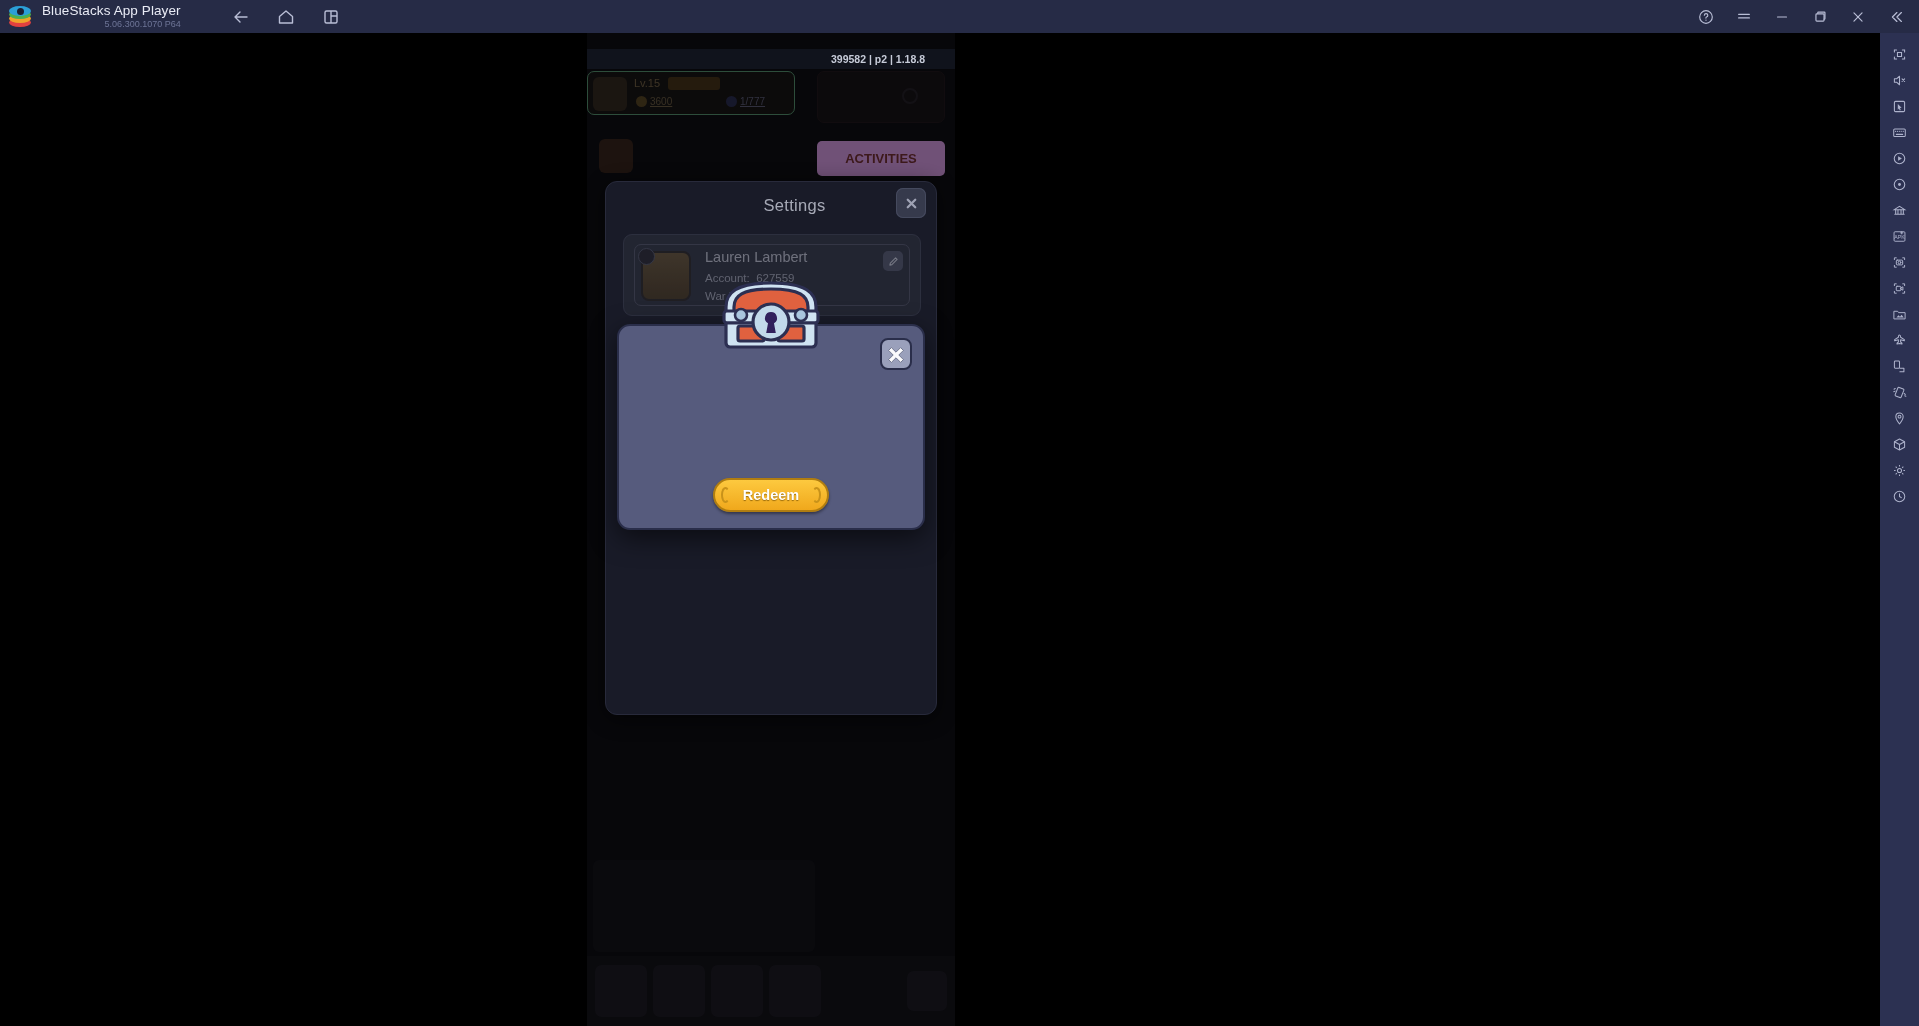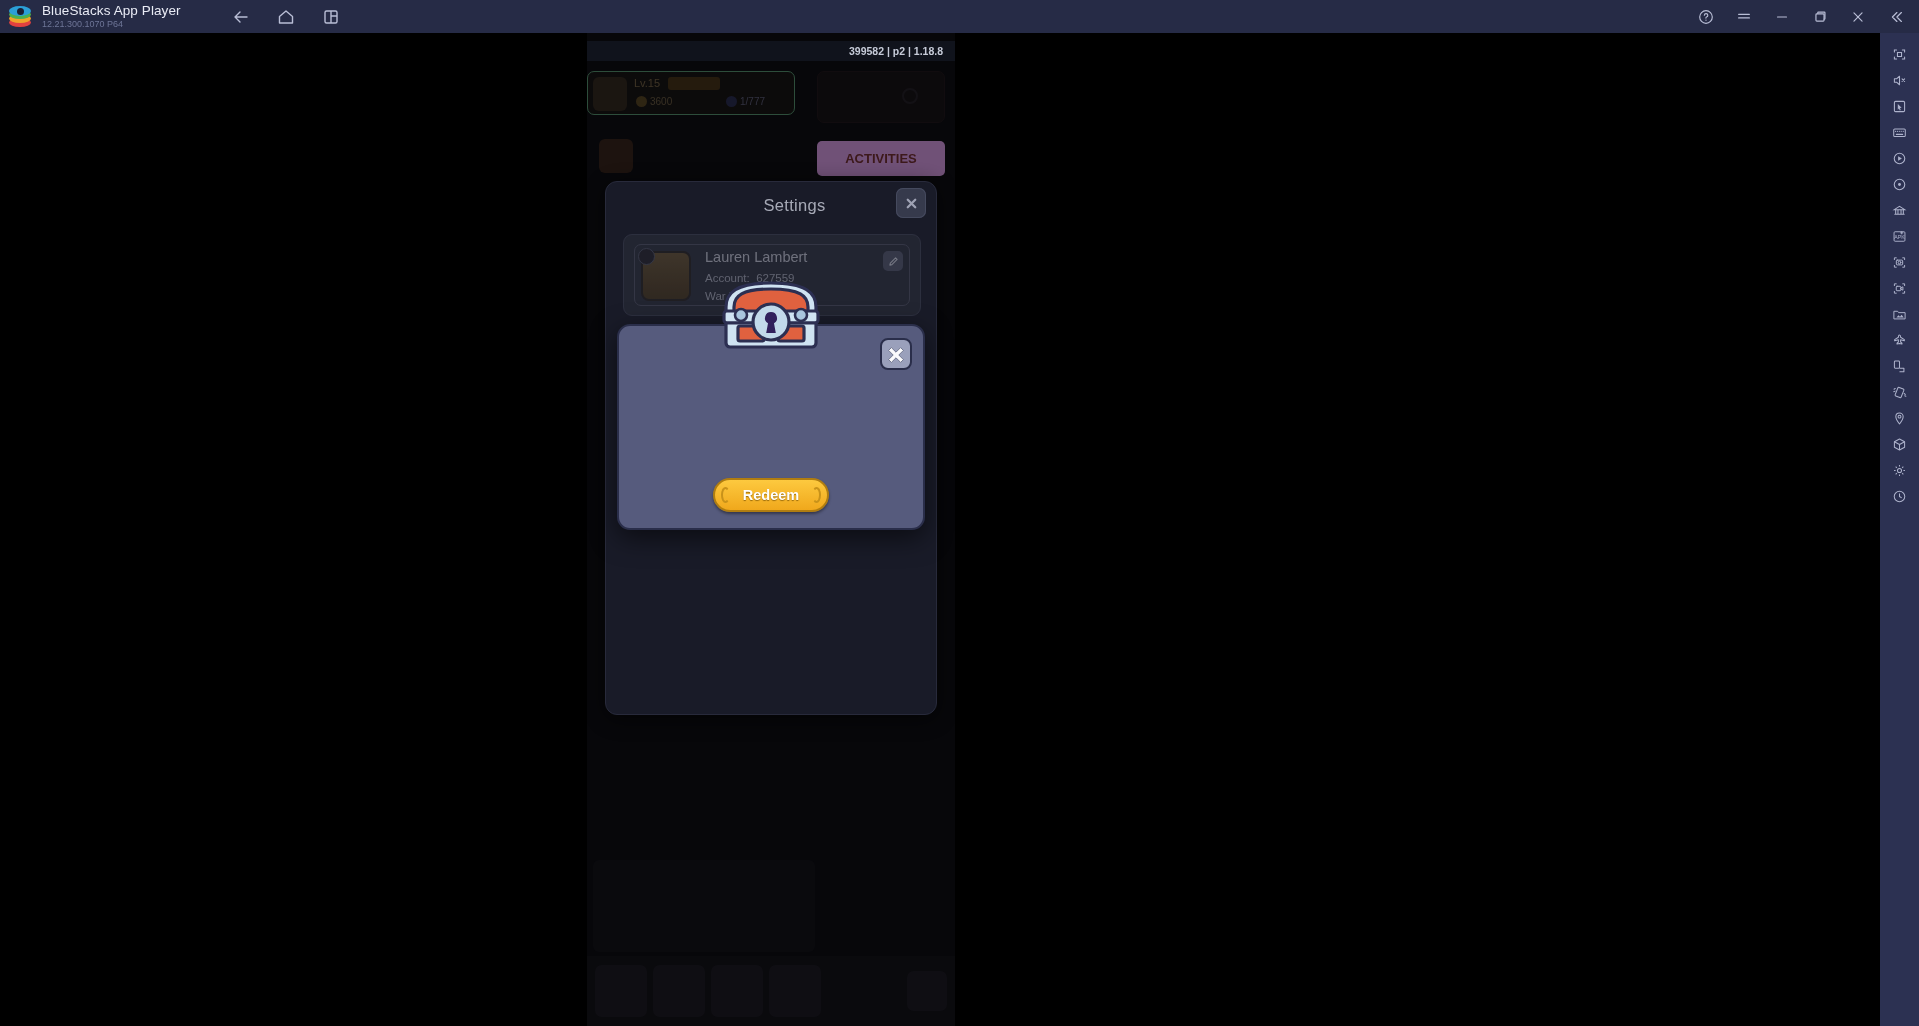--- a/index.html
+++ b/index.html
@@ -2,21 +2,21 @@
 <html><head>
 <meta charset="utf-8">
 <style>
   * { box-sizing: border-box; margin: 0; padding: 0; }
   html, body {
     width: 1919px; height: 1026px;
     background: #000;
     font-family: "Liberation Sans", sans-serif;
     overflow: hidden;
   }
-  #app { position: relative; width: 1919px; height: 730px; background: #000; }
+  #app { position: relative; width: 1919px; height: 730px; background: #000; text-align: right; }
 
   
   .titlebar {
     position: absolute; top: 0; left: 0;
     width: 1919px; height: 33px;
     background: #262b46;
     display: flex; align-items: center;
     z-index: 50;
   }
   .bs-logo {
@@ -65,40 +65,40 @@
   .sb-item svg { display: block; }
 
   
   .game {
     position: absolute; top: 33px; left: 587px;
     width: 368px; height: 993px;
     background: #07070a;
     overflow: hidden;
   }
   .game-status {
-    position: absolute; top: 8px; left: 0; width: 368px; height: 20px;
+    position: absolute; top: 16px; left: 0; width: 368px; height: 20px;
     background: #10131c;
     display: flex; align-items: center; justify-content: flex-end;
-    padding-right: 12px;
+    padding-right: 30px;
   }
   .game-status span { color: #c6cbd8; font-size: 10.5px; font-weight: bold; }
 
   
   .bg-layer { position: absolute; inset: 0; }
   .bg-profile-card {
     position: absolute; left: 0; top: 38px; width: 208px; height: 44px;
     background: #1a1510; border: 1px solid #86efac; border-radius: 7px;
     opacity: .30;
   }
   .bg-av { position:absolute; left:5px; top:5px; width:34px;height:34px;border-radius:6px;background:#4a3a22; }
   .bg-lv { position:absolute; left:46px; top:5px; color:#b99a62; font-size:11px; }
   .bg-chip { position:absolute; left:80px; top:5px; width:52px;height:13px;border-radius:3px;background:#6b4a14; }
   .bg-r1 { position:absolute; left:48px; top:24px; color:#a58c5c; font-size:10px; }
   .bg-r2 { position:absolute; left:138px; top:24px; color:#8e8fb6; font-size:10px; }
-  .bg-r1 b, .bg-r2 b { font-weight: normal; }
+  .bg-r1 b, .bg-r2 b { font-weight: normal; text-decoration: underline; }
   .bg-dot { display:inline-block;width:11px;height:11px;border-radius:50%;vertical-align:-2px;margin-right:3px; }
 
   .bg-right-card {
     position: absolute; left: 230px; top: 38px; width: 128px; height: 52px;
     background: #191112; border: 1px solid #2a1a1b; border-radius: 7px; opacity: .30;
   }
   .bg-gear { position:absolute; right:26px; top:16px; width:16px;height:16px;border-radius:50%;border:2px solid #4a4250; opacity:.5;}
   .bg-banner {
     position:absolute; left:230px; top:108px; width:128px;height:35px;
     background:#f0abfc; border-radius:5px; opacity:.45;
@@ -238,21 +238,21 @@
   <div class="titlebar">
     <div class="bs-logo">
       <i class="l1"></i>
         <i class="l2"></i>
         <i class="l3"></i>
         <i class="l4"></i>
         <i class="pupil"></i>
     </div>
     <div class="title-txt">
       <div class="title-main">BlueStacks App Player</div>
-      <div class="title-sub">12.21.300.1070  P64</div>
+      <div class="title-sub">5.06.300.1070  P64</div>
     </div>
 
     <div class="tb-nav">
       <div class="tb-btn">
         <svg width="20" height="20" viewBox="0 0 20 20" fill="none" stroke="#b9bed6" stroke-width="1.4" stroke-linecap="round" stroke-linejoin="round">
           <path d="M16 10H4M9 5l-5 5 5 5"></path>
         </svg>
       </div>
       <div class="tb-btn">
         <svg width="20" height="20" viewBox="0 0 20 20" fill="none" stroke="#b9bed6" stroke-width="1.4" stroke-linecap="round" stroke-linejoin="round">

